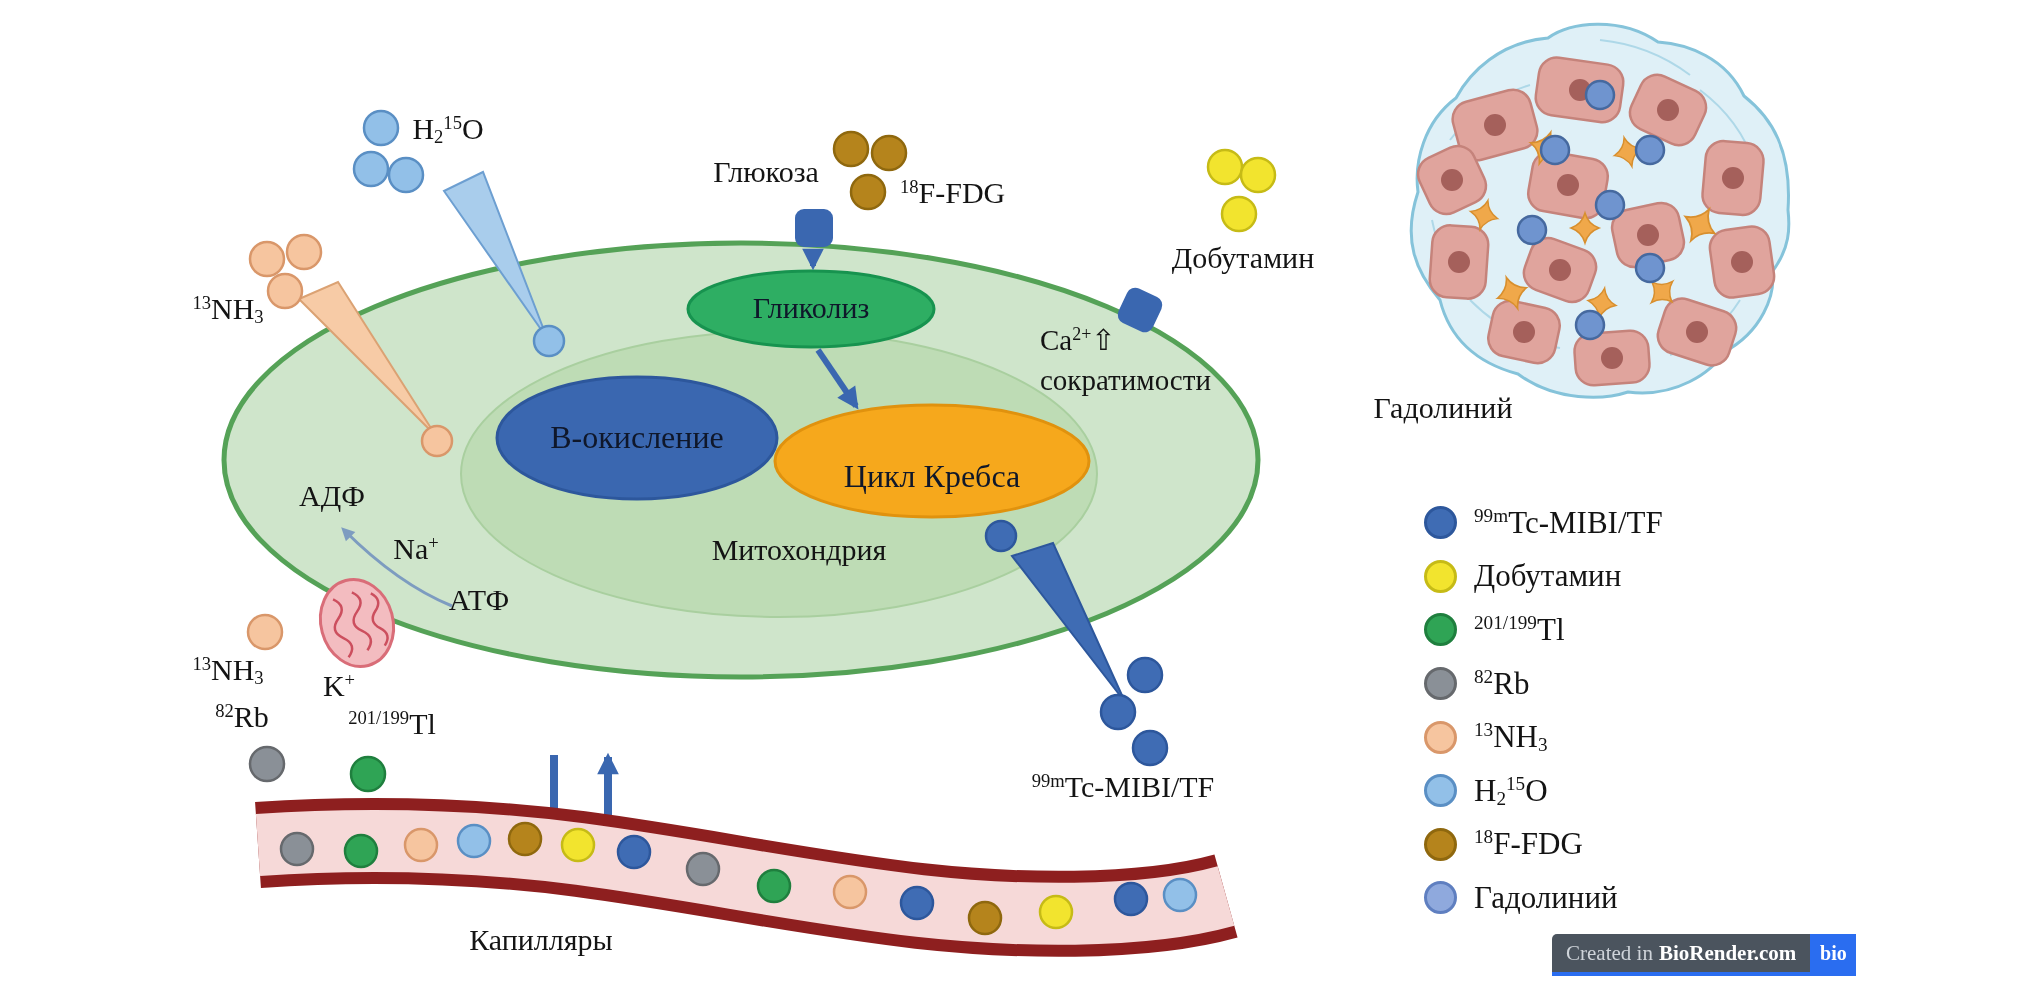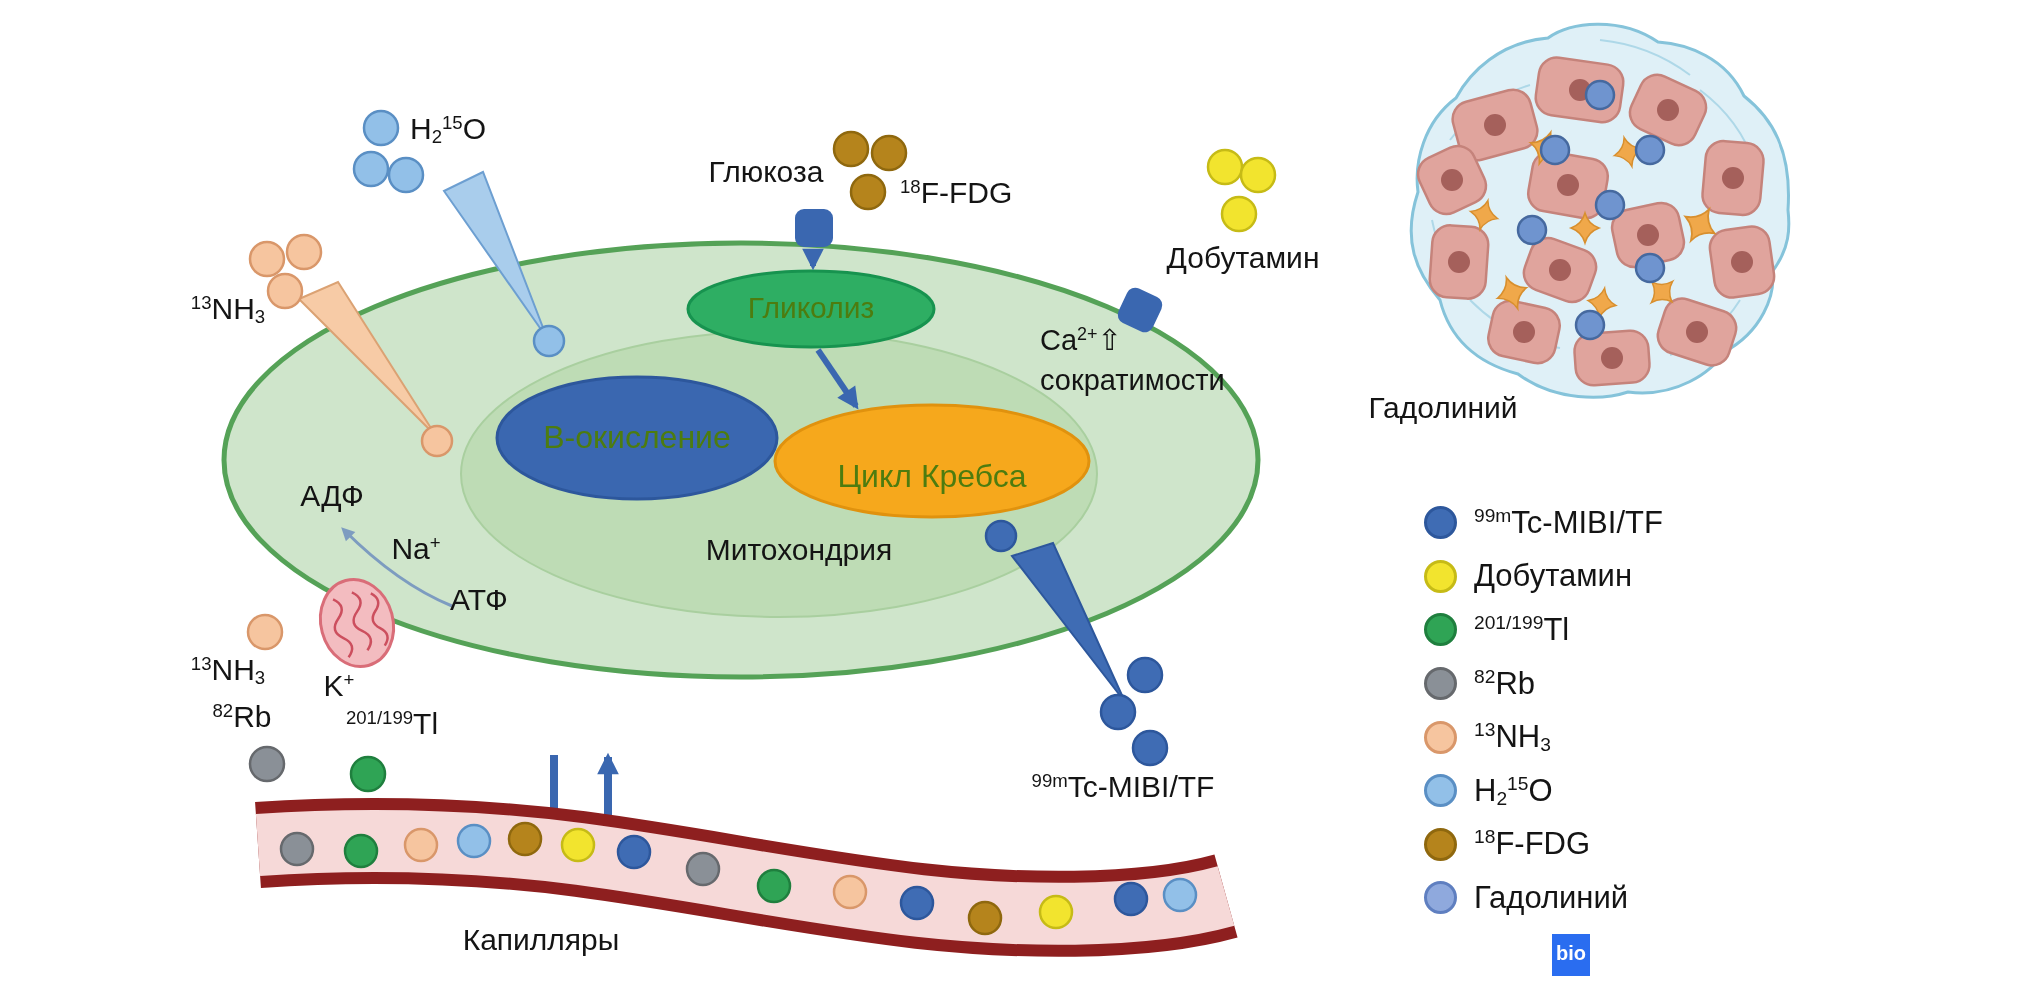--- a/index.html
+++ b/index.html
@@ -1,38 +1,38 @@
 <!DOCTYPE html>
 <html><head>
 <meta charset="utf-8">
 <style>
   * { box-sizing: border-box; }
   body { margin:0; background:#ffffff; }
   .canvas {
     position:relative; width:2020px; height:981px; background:#ffffff;
-    font-family:Liberation Sans, sans-serif; color:#141414; overflow:hidden;
+    font-family:Liberation Serif, serif; color:#141414; overflow:hidden;
   }
   svg.layer { position:absolute; left:0; top:0; }
   .lbl { position:absolute; font-size:30px; line-height:1.08; white-space:nowrap;
          transform:translate(-50%,-50%); }
   .lbl.la { transform:translate(0,-50%); }
-  .lbl.white { color:#4d7c0f; font-size:32px; }
+  .lbl.white { color:#0f172a; font-size:32px; }
   .lbl.sm { font-size:29px; }
   sup { font-size:0.62em; vertical-align:0.55em; line-height:0; }
   sub { font-size:0.62em; vertical-align:-0.2em; line-height:0; }
   .legend { position:absolute; left:1424px; top:496px; display:flex; flex-direction:column; }
   .legend-row { display:flex; align-items:center; height:53.6px; gap:17px; }
   .swatch { width:33px; height:33px; border-radius:50%; border:3px solid transparent; flex:0 0 auto; }
   .legend-label { font-size:31px; white-space:nowrap; }
   .badge { position:absolute; left:1552px; top:934px; display:flex; align-items:stretch;
            border-bottom:4px solid #2a6df0; }
   .badge-main { background:#4b545e; color:#cfd4da; font-size:21px; display:flex; align-items:center;
                 padding:0 14px; height:38px; border-radius:5px 0 0 0; white-space:nowrap; }
   .badge-main .brand { color:#ffffff; font-weight:bold; margin-left:6px; }
-  .badge-logo { width:38px; height:38px; background:#2a6df0; color:#ffffff; font-size:20px;
+  .badge-logo { width:46px; height:38px; background:#2a6df0; color:#ffffff; font-size:20px;
                 font-weight:bold; display:flex; align-items:center; justify-content:center; }
 </style>
 </head>
 <body>
 
 <div class="canvas">
 
 <svg class="layer" width="2020" height="981" viewBox="0 0 2020 981">
   <defs>
     <marker id="ab" viewBox="0 0 12 12" refX="9" refY="6" markerWidth="26" markerHeight="26" markerUnits="userSpaceOnUse" orient="auto">
@@ -273,16 +273,20 @@
         <span class="swatch" style="background: rgb(181, 132, 28); border-color: rgb(143, 104, 14);"></span>
         <span class="legend-label"><sup>18</sup><span>F-FDG</span></span>
       </div>
       <div class="legend-row">
         <span class="swatch" style="background: rgb(143, 169, 221); border-color: rgb(95, 127, 192);"></span>
         <span class="legend-label"><span>Гадолиний</span></span>
       </div>
     </div>
 
 <div class="badge">
+  <div class="badge-main">
+    <span>Created in</span>
+    <span class="brand">BioRender.com</span>
+  </div>
   <div class="badge-logo">bio</div>
 </div>
 
 </div>
 
 </body></html>

